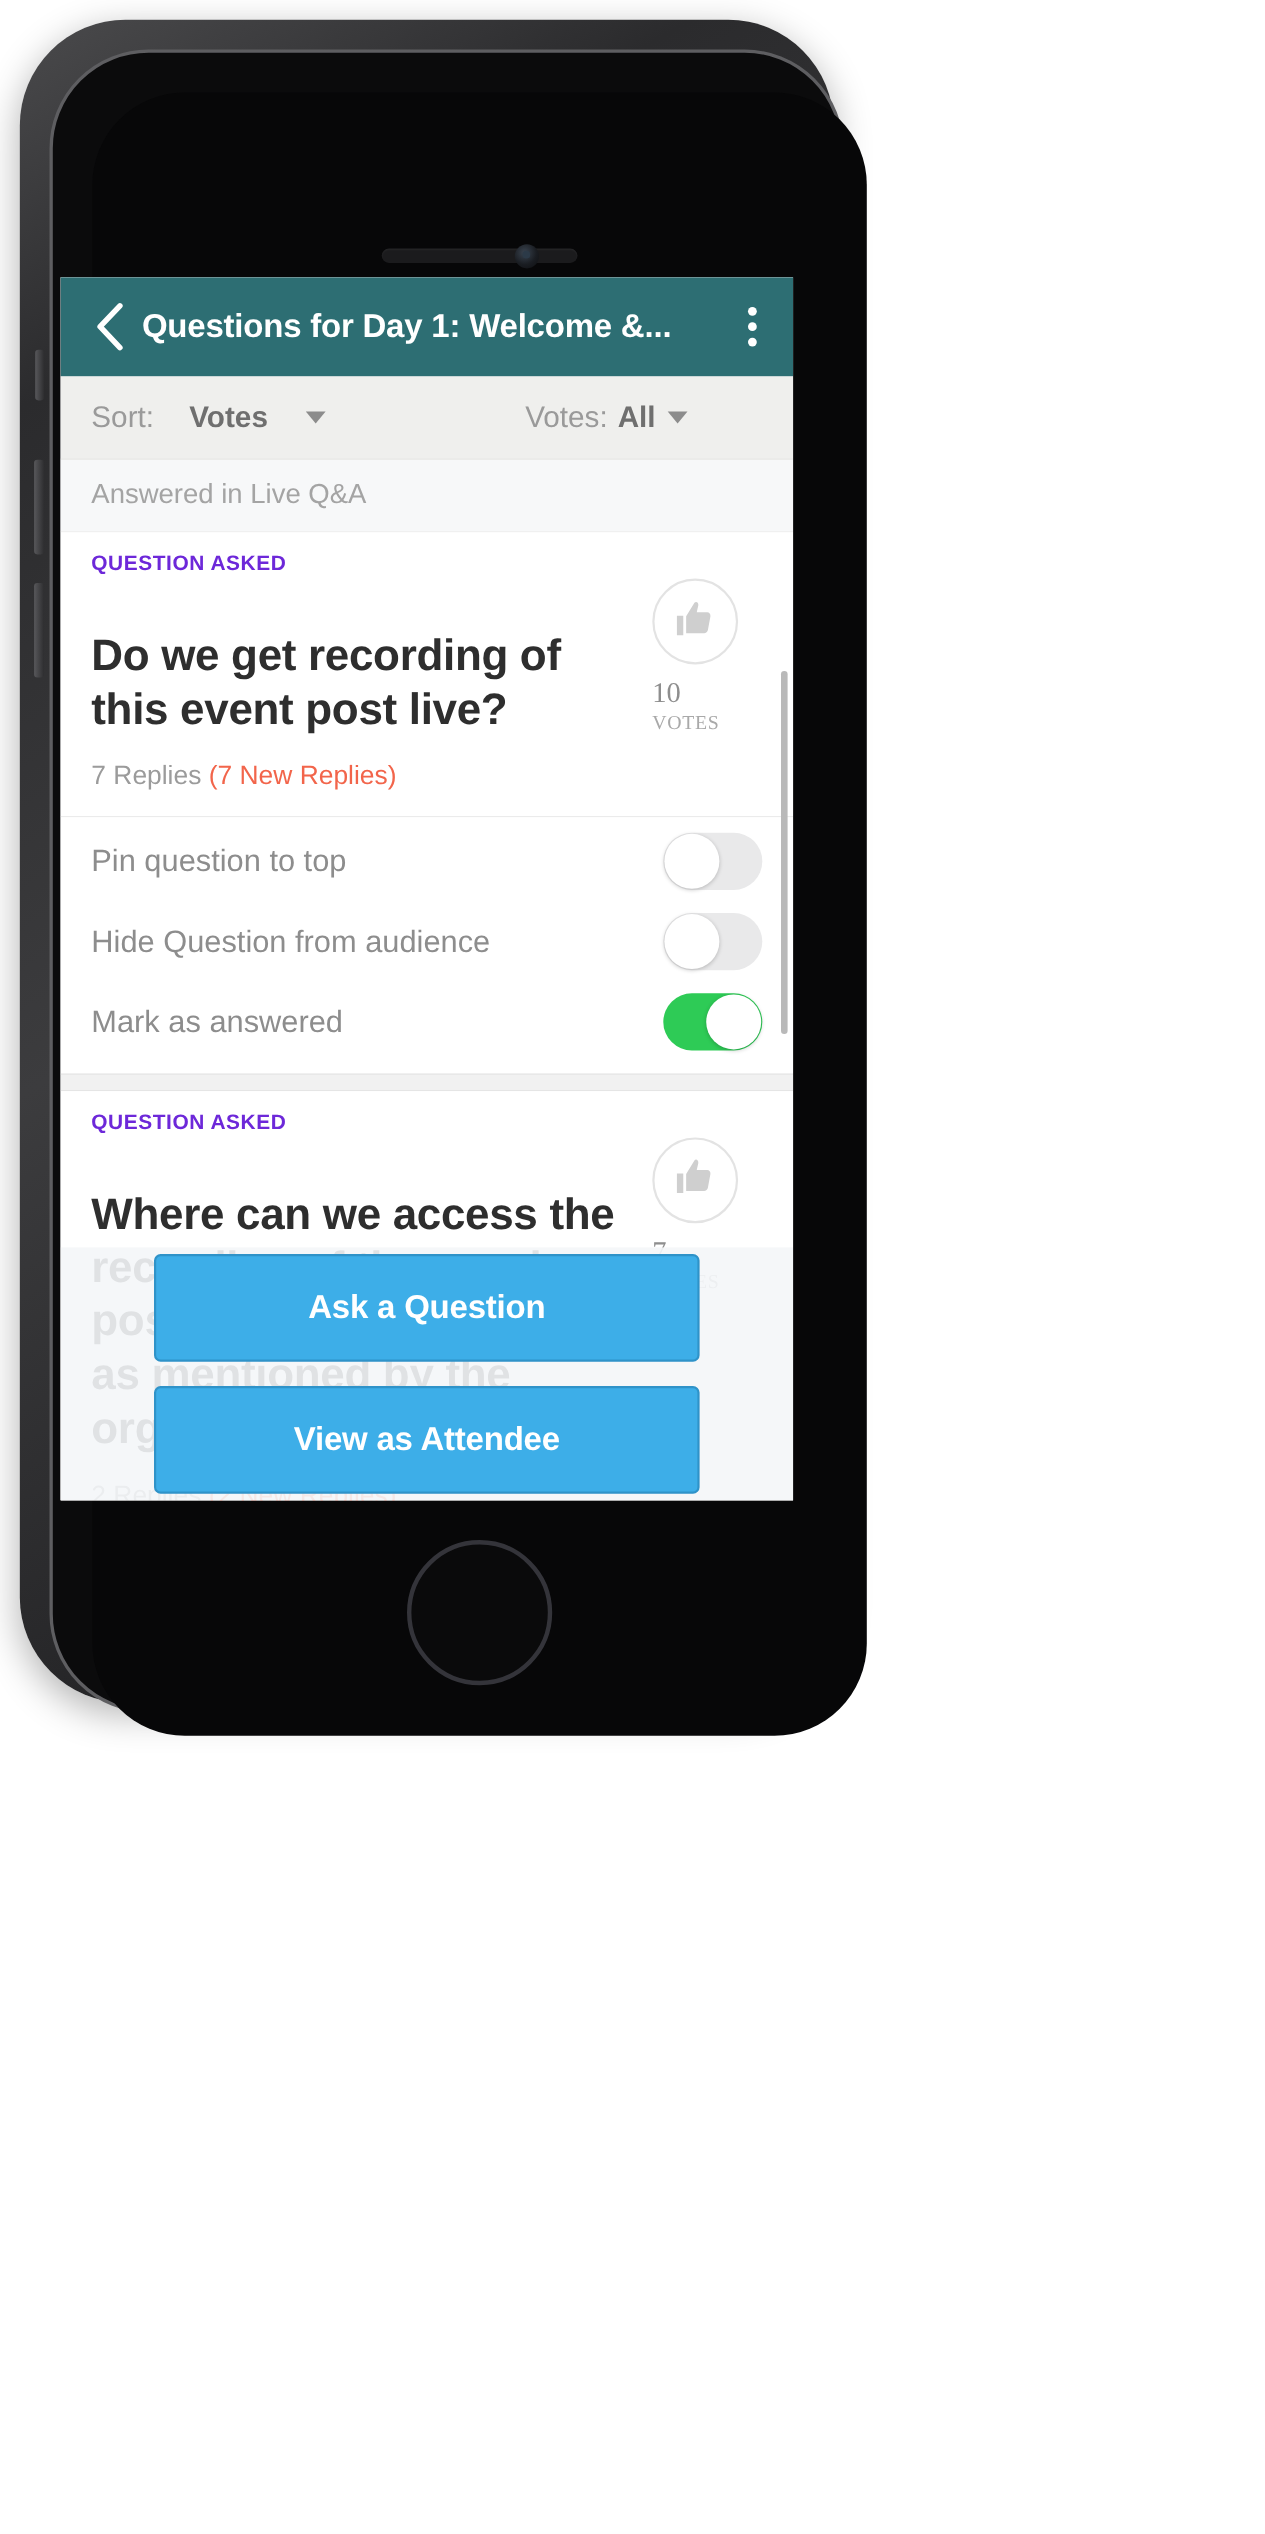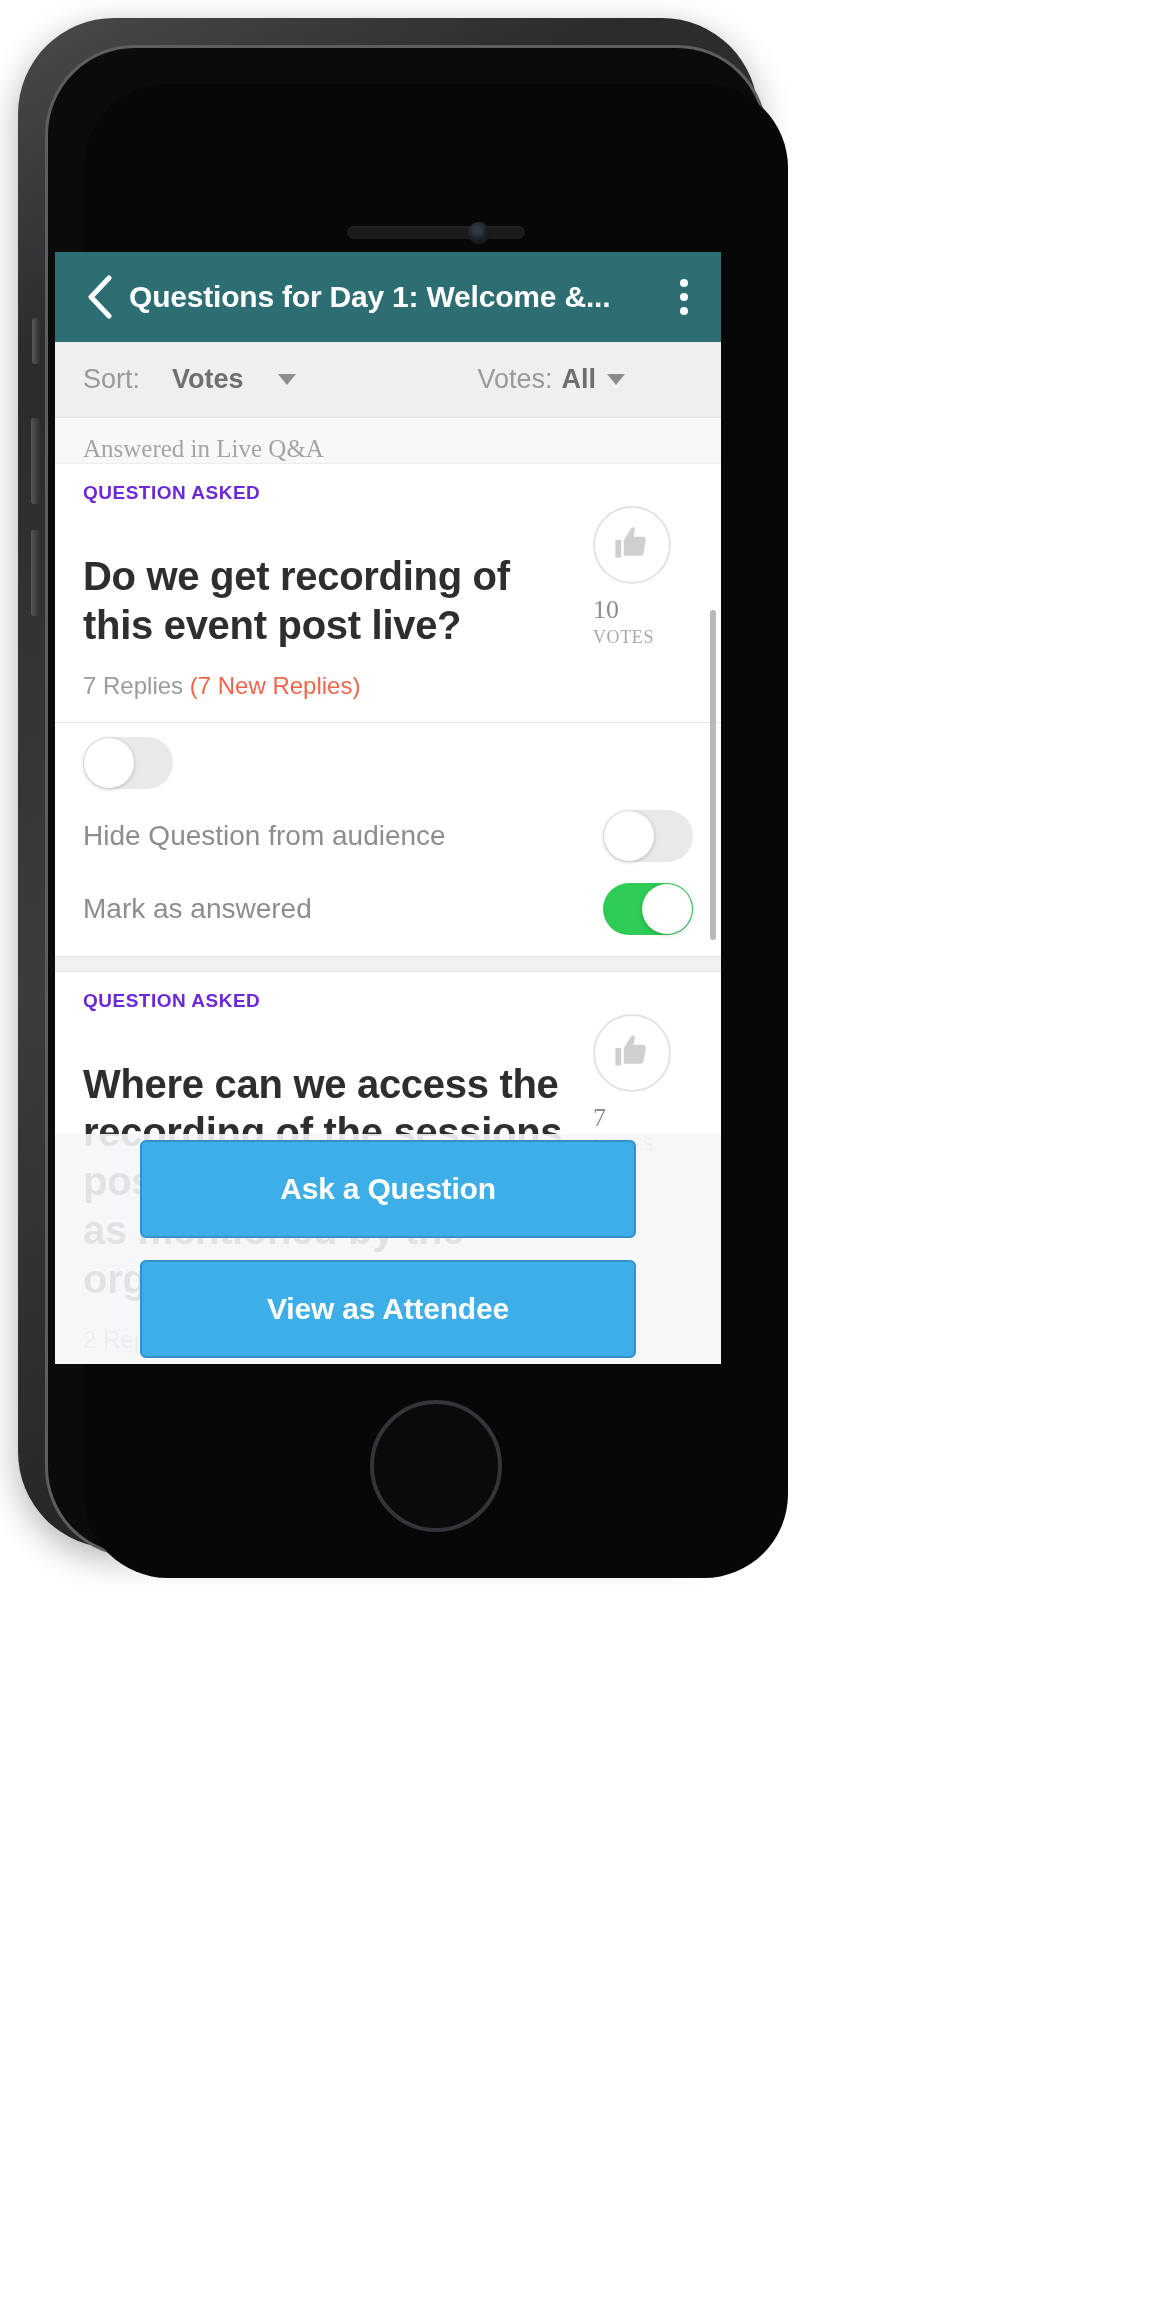--- a/index.html
+++ b/index.html
@@ -199,23 +199,22 @@
     position: relative;
     height: 946px;
     overflow: hidden;
     background: #ffffff;
   }
 
   .section-banner {
     background: #f7f8f9;
     color: #a4a4a4;
     font-size: 25px;
-    padding: 17px 28px 0 28px;
+    padding: 17px 28px 19px 28px;
     border-bottom: 1px solid #ededed;
-    font-family: Liberation Serif, serif;
   }
 
   
   .q-card {
     display: flex;
     padding: 18px 24px 22px 28px;
     background: #ffffff;
     border-bottom: 1px solid #e6e6e6;
     box-sizing: border-box;
   }
@@ -428,20 +427,21 @@
               </svg>
             </span>
           </div>
           <div class="vote-count">10</div>
           <div class="vote-label">VOTES</div>
         </div>
       </div>
 
       <div class="toggle-group">
         <div class="toggle-row">
+          <span class="t-label">Pin question to top</span>
           <span class="switch">
             <span class="knob"></span>
           </span>
         </div>
         <div class="toggle-row">
           <span class="t-label">Hide Question from audience</span>
           <span class="switch">
             <span class="knob"></span>
           </span>
         </div>

